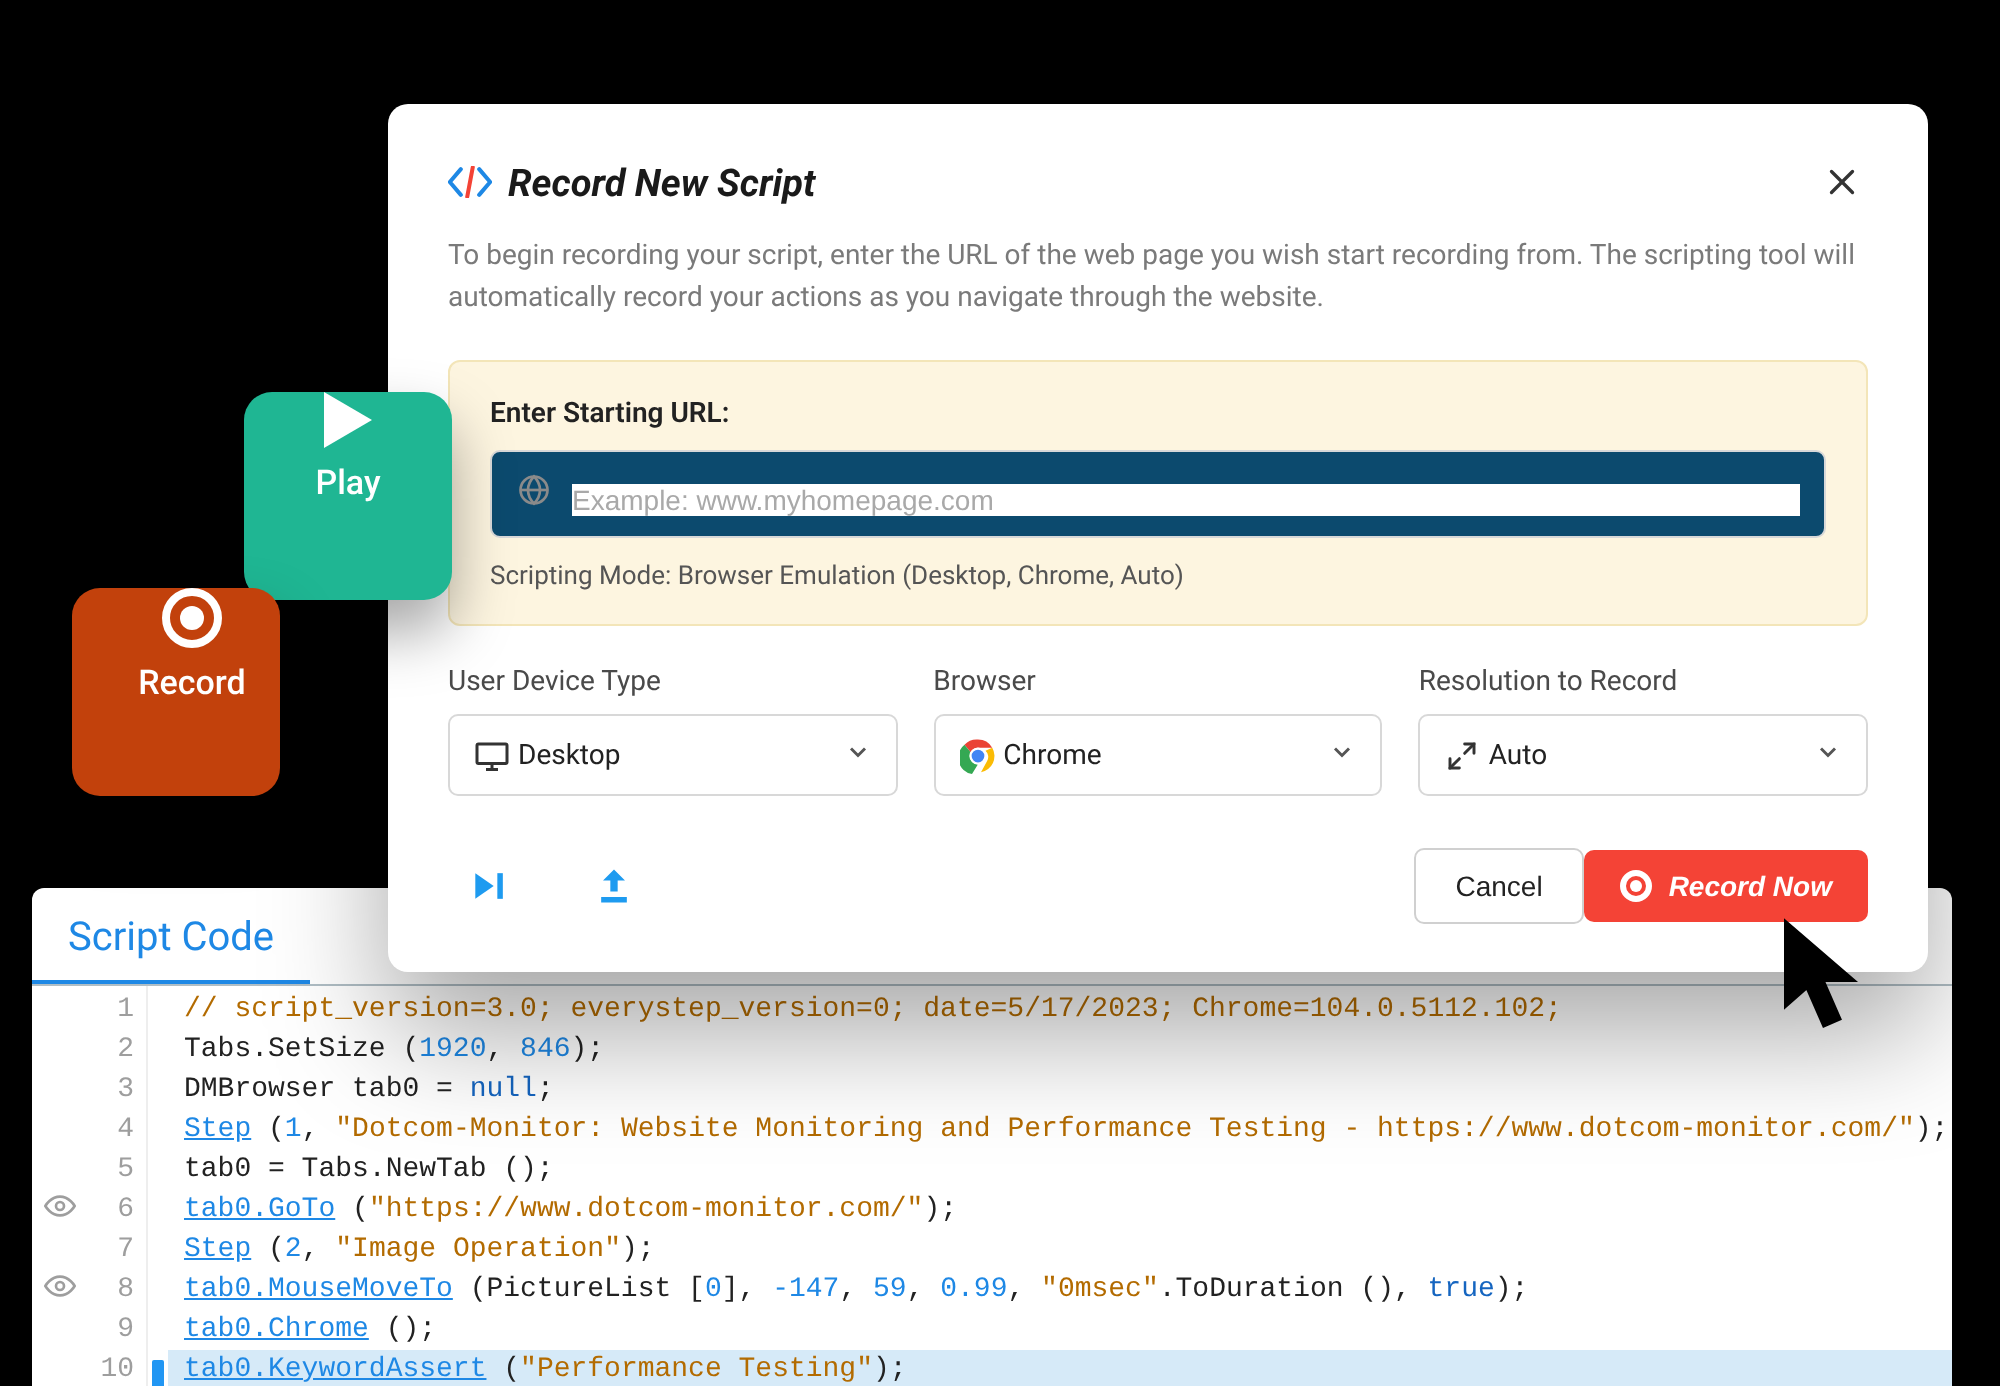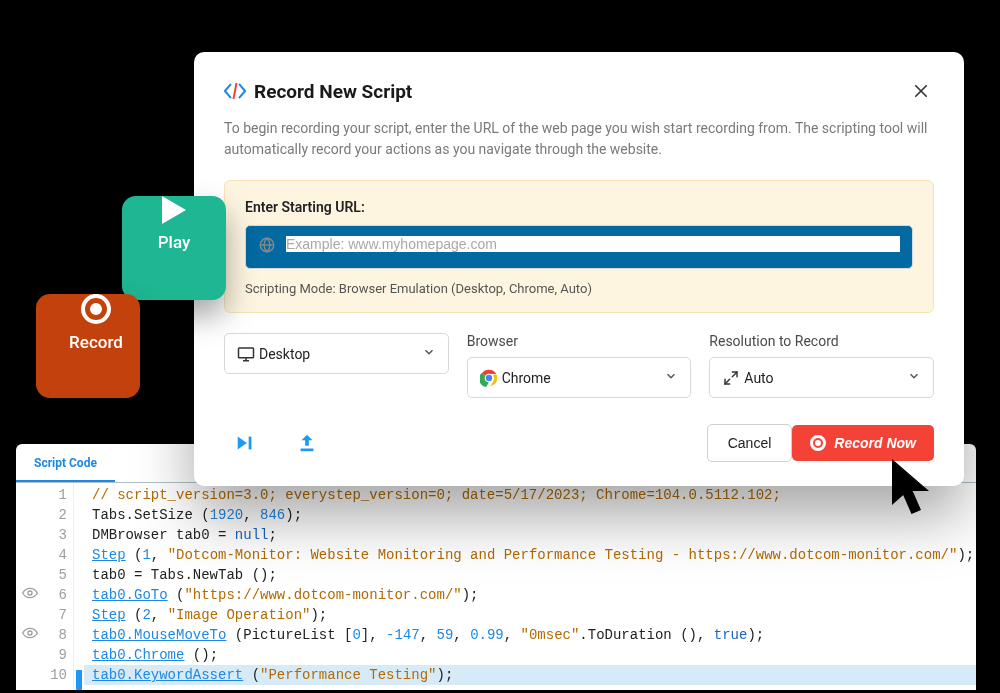--- a/index.html
+++ b/index.html
@@ -18,22 +18,22 @@
     left: 16px;
     top: 444px;
     width: 960px;
     background: #fff;
     border-radius: 6px 6px 0 0;
     overflow: hidden;
   }
   .script-tab {
     padding: 12px 18px 10px;
     color: #1e88e5;
-    font-size: 12px;
-    font-weight: 700;
+    font-size: 20px;
+    font-weight: 400;
     border-bottom: 2px solid #1e88e5;
     display: inline-block;
   }
   .script-tab-bar { border-bottom: 1px solid #b0bec5; }
   .code-block {
     display: flex;
     font-family: "Courier New", Courier, monospace;
     font-size: 14px;
     line-height: 20px;
     background: #fff;
@@ -75,40 +75,40 @@
   .modal {
     position: absolute;
     left: 194px;
     top: 52px;
     width: 770px;
     background: #fff;
     border-radius: 10px;
     padding: 26px 30px 24px;
     box-shadow: 0 30px 60px rgba(0,0,0,.35);
   }
-  .modal-header { display: flex; align-items: center; gap: 10px; }
+  .modal-header { display: flex; align-items: center; gap: 10px; font-style: italic; }
   .code-icon {
     width: 20px; height: 16px; display: inline-block; position: relative;
   }
   .modal-title { font-size: 19px; font-weight: 700; color: #1a1a1a; flex: 1; }
   .close-btn {
     width: 26px; height: 26px; display: flex; align-items: center; justify-content: center;
     cursor: pointer; color: #333; font-size: 18px;
   }
   .modal-desc {
     margin-top: 14px; color: #7a7a7a; font-size: 14px; line-height: 1.5;
   }
 
   .url-box {
     margin-top: 20px; background: #fdf5e0; border: 1px solid #f3e5b8;
     border-radius: 6px; padding: 18px 20px 16px;
   }
   .url-label { font-size: 14px; font-weight: 600; color: #222; margin-bottom: 10px; }
   .url-input-wrap {
-    display: flex; align-items: flex-start; gap: 10px; background: #0369a1;
+    display: flex; align-items: flex-end; gap: 10px; background: #0c4a6e;
     border: 1px solid #d8d8d8; border-radius: 5px; padding: 10px 12px;
   }
   .globe-icon { width: 18px; height: 18px; color: #8a8a8a; }
   .url-input {
     border: none; outline: none; flex: 1; font-size: 14px; color: #333;
   }
   .url-input::placeholder { color: #a9a9a9; }
   .scripting-mode { margin-top: 12px; font-size: 13px; color: #555; }
 
   .selectors {
@@ -266,20 +266,21 @@
           <path d="M12 3c2.5 2.5 4 5.5 4 9s-1.5 6.5-4 9c-2.5-2.5-4-5.5-4-9s1.5-6.5 4-9z"></path>
         </svg>
       </span>
       <input class="url-input" placeholder="Example: www.myhomepage.com" style="">
     </div>
     <div class="scripting-mode">Scripting Mode: Browser Emulation (Desktop, Chrome, Auto)</div>
   </div>
 
   <div class="selectors">
     <div class="sel-group">
+      <div class="sel-label">User Device Type</div>
       <div class="sel-box">
         <span class="sel-icon">
           <svg viewBox="0 0 24 20" width="20" height="16" fill="none" stroke="#333" stroke-width="2">
               <rect x="2" y="2" width="20" height="13" rx="1"></rect>
               <line x1="8" y1="19" x2="16" y2="19"></line>
               <line x1="12" y1="15" x2="12" y2="19"></line>
             </svg>
         </span>
         <span class="val">Desktop</span>
         <span>

